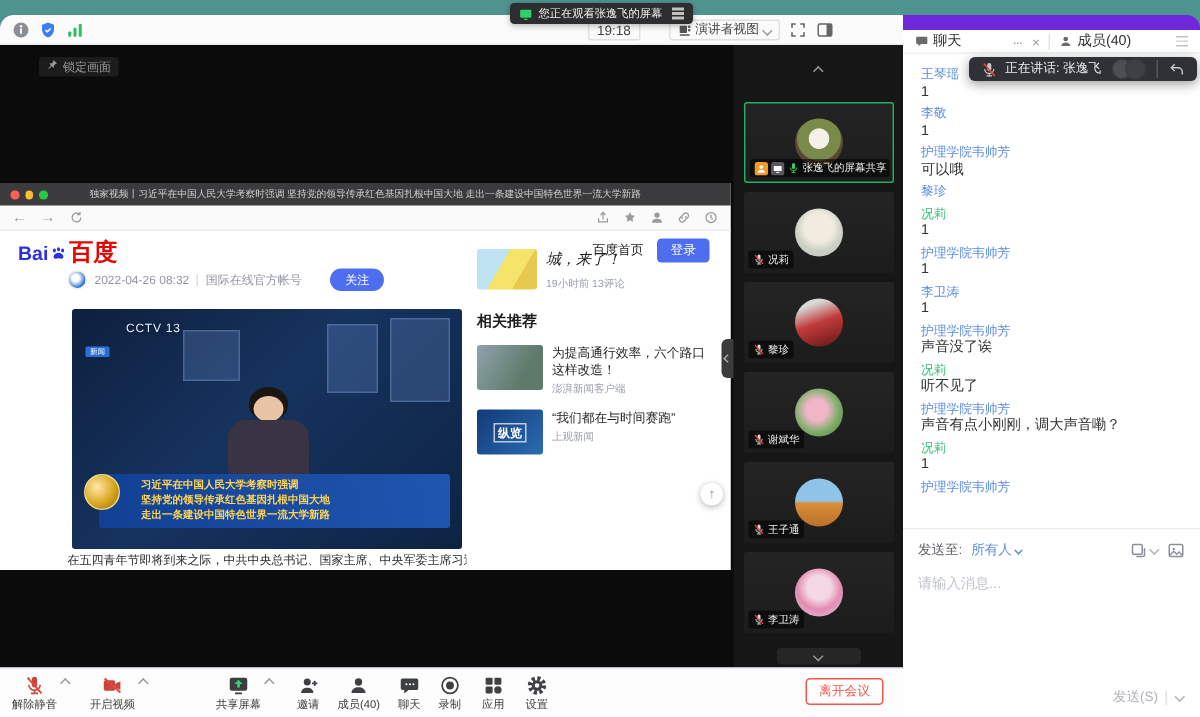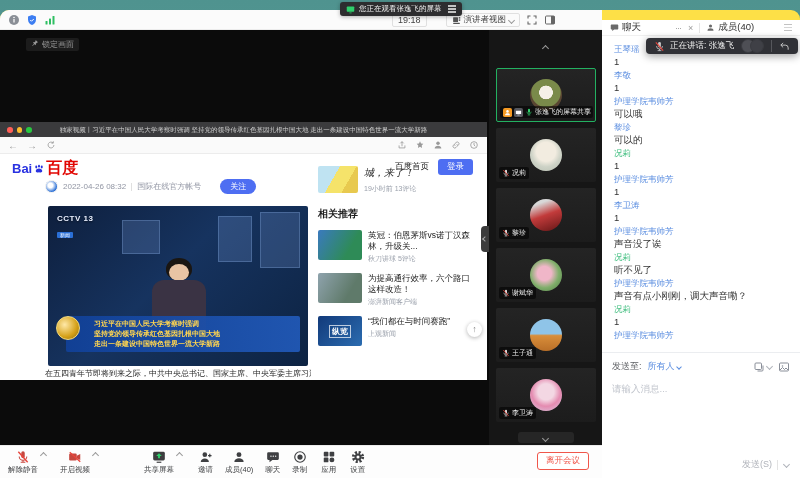--- a/index.html
+++ b/index.html
@@ -1,19 +1,19 @@
 <!DOCTYPE html>
 <html><head>
 <meta charset="utf-8">
 <style>
   html,body{margin:0;padding:0;width:800px;height:478px;overflow:hidden;
     font-family:"Liberation Sans","DejaVu Sans",sans-serif;
     background:linear-gradient(180deg,#4f938f,#63a09b 60%,#6aa7a2);}
   *{box-sizing:border-box;}
-  .window{position:absolute;left:0;right:0;top:10px;bottom:0;background:#fde047;
+  .window{position:absolute;left:0;right:0;top:10px;bottom:0;background:#6d28d9;
     border-radius:9px 9px 0 0;overflow:hidden;}
   
   .titlebar{position:absolute;left:0;top:0;width:602px;height:20px;background:#fbfbfb;border-bottom:1px solid #ececec;}
   .tb-left{position:absolute;left:8px;top:4px;display:flex;gap:6px;align-items:center;}
   .tb-left .ic{width:12px;height:12px;}
   .tb-right{position:absolute;right:46px;top:3px;display:flex;gap:6px;align-items:center;height:14px;}
   .timebox{border:1px solid #e0e0e0;border-radius:2px;font-size:9px;color:#444;padding:0 5px;line-height:12px;height:14px;}
   .viewbox{border:1px solid #e0e0e0;border-radius:2px;display:flex;align-items:center;gap:3px;padding:0 5px;height:14px;margin-left:13px;}
   .viewbox .ic{width:9px;height:9px;color:#555;}
   .viewbox .vtxt{font-size:8.5px;color:#444;}
@@ -52,21 +52,21 @@
   .meta{position:absolute;left:45px;top:25px;display:flex;align-items:center;gap:5px;}
   .meta-av{width:13px;height:13px;border-radius:50%;background:radial-gradient(circle at 40% 40%,#fff 25%,#2a6fd6 70%);border:1px solid #eee;}
   .meta-txt{font-size:8px;color:#9195a3;}
   .meta-sep{width:1px;height:8px;background:#e0e0e0;}
   .follow{background:#4e6ef2;color:#fff;font-size:8px;padding:2px 10px;border-radius:10px;margin-left:14px;}
   
   .video{position:absolute;left:48px;top:52px;width:260px;height:160px;overflow:hidden;border-radius:2px;
     background:linear-gradient(135deg,#0e1f3d,#16335f 45%,#0d2342);}
   .vscreen{position:absolute;background:rgba(130,170,230,.22);border:1px solid rgba(160,200,255,.25);}
   .cctv{position:absolute;left:9px;top:8px;color:#eaf0ff;}
-  .cctv .c1{font-size:8px;font-weight:bold;letter-spacing:.5px;text-shadow:0 1px 2px rgba(0,0,0,.5);}
+  .cctv .c1{font-size:8px;font-weight:normal;letter-spacing:.5px;text-shadow:0 1px 2px rgba(0,0,0,.5);margin-left:27px;}
   .cctv .c2{display:inline-block;margin-top:1px;background:#2a6fd6;color:#fff;font-size:5px;padding:0 3px;border-radius:1px;}
   .anchor-hair{position:absolute;left:118px;top:52px;width:26px;height:22px;border-radius:50% 50% 45% 45%;background:#1a1612;}
   .anchor-face{position:absolute;left:121px;top:58px;width:20px;height:17px;border-radius:50%;background:#e8c4a4;}
   .anchor-body{position:absolute;left:104px;top:74px;width:54px;height:50px;border-radius:12px 12px 0 0;background:#3a3344;}
   .vcaption{position:absolute;left:18px;right:8px;bottom:14px;height:36px;border-radius:2px;
     background:linear-gradient(90deg,rgba(17,64,150,.96),rgba(34,92,190,.88));
     display:flex;flex-direction:column;justify-content:center;padding:2px 4px 2px 28px;}
   .vcap-line{font-size:7px;line-height:10px;color:#ffd54f;font-weight:bold;white-space:nowrap;overflow:hidden;}
   .vbadge{position:absolute;left:8px;bottom:26px;width:24px;height:24px;border-radius:50%;
     background:radial-gradient(circle at 35% 35%,#ffe9a8,#d4a017 60%,#8a6a10);border:1px solid #f2d87c;z-index:2;}
@@ -331,29 +331,20 @@
         <div class="bside">
           <div class="tstory">
             <div class="tthumb"></div>
             <div class="tcolm">
               <div class="ttitle">城，来了！</div>
               <div class="tmeta">19小时前  13评论</div>
             </div>
           </div>
           <div class="rel-h">相关推荐</div>
           <div id="related-list">
-              <div class="ritem">
-                <div class="rthumb soccer">
-                  <span></span>
-                </div>
-                <div class="rcol">
-                  <div class="rtitle">英冠：伯恩茅斯vs诺丁汉森林，升级关...</div>
-                  <div class="rsource">秋刀讲球 5评论</div>
-                </div>
-              </div>
               <div class="ritem">
                 <div class="rthumb road">
                   <span></span>
                 </div>
                 <div class="rcol">
                   <div class="rtitle">为提高通行效率，六个路口这样改造！</div>
                   <div class="rsource">澎湃新闻客户端</div>
                 </div>
               </div>
               <div class="ritem">
@@ -502,21 +493,20 @@
       <span class="bars hmenu" style="background:#d5d5d5"></span>
     </div>
     <div class="messages" id="chat-messages">
         <div class="msg-name blue">王琴瑶</div>
         <div class="msg-text">1</div>
         <div class="msg-name blue">李敬</div>
         <div class="msg-text">1</div>
         <div class="msg-name blue">护理学院韦帅芳</div>
         <div class="msg-text">可以哦</div>
         <div class="msg-name blue">黎珍</div>
-        <div class="msg-text">可以的</div>
         <div class="msg-name green">况莉</div>
         <div class="msg-text">1</div>
         <div class="msg-name blue">护理学院韦帅芳</div>
         <div class="msg-text">1</div>
         <div class="msg-name blue">李卫涛</div>
         <div class="msg-text">1</div>
         <div class="msg-name blue">护理学院韦帅芳</div>
         <div class="msg-text">声音没了诶</div>
         <div class="msg-name green">况莉</div>
         <div class="msg-text">听不见了</div>

